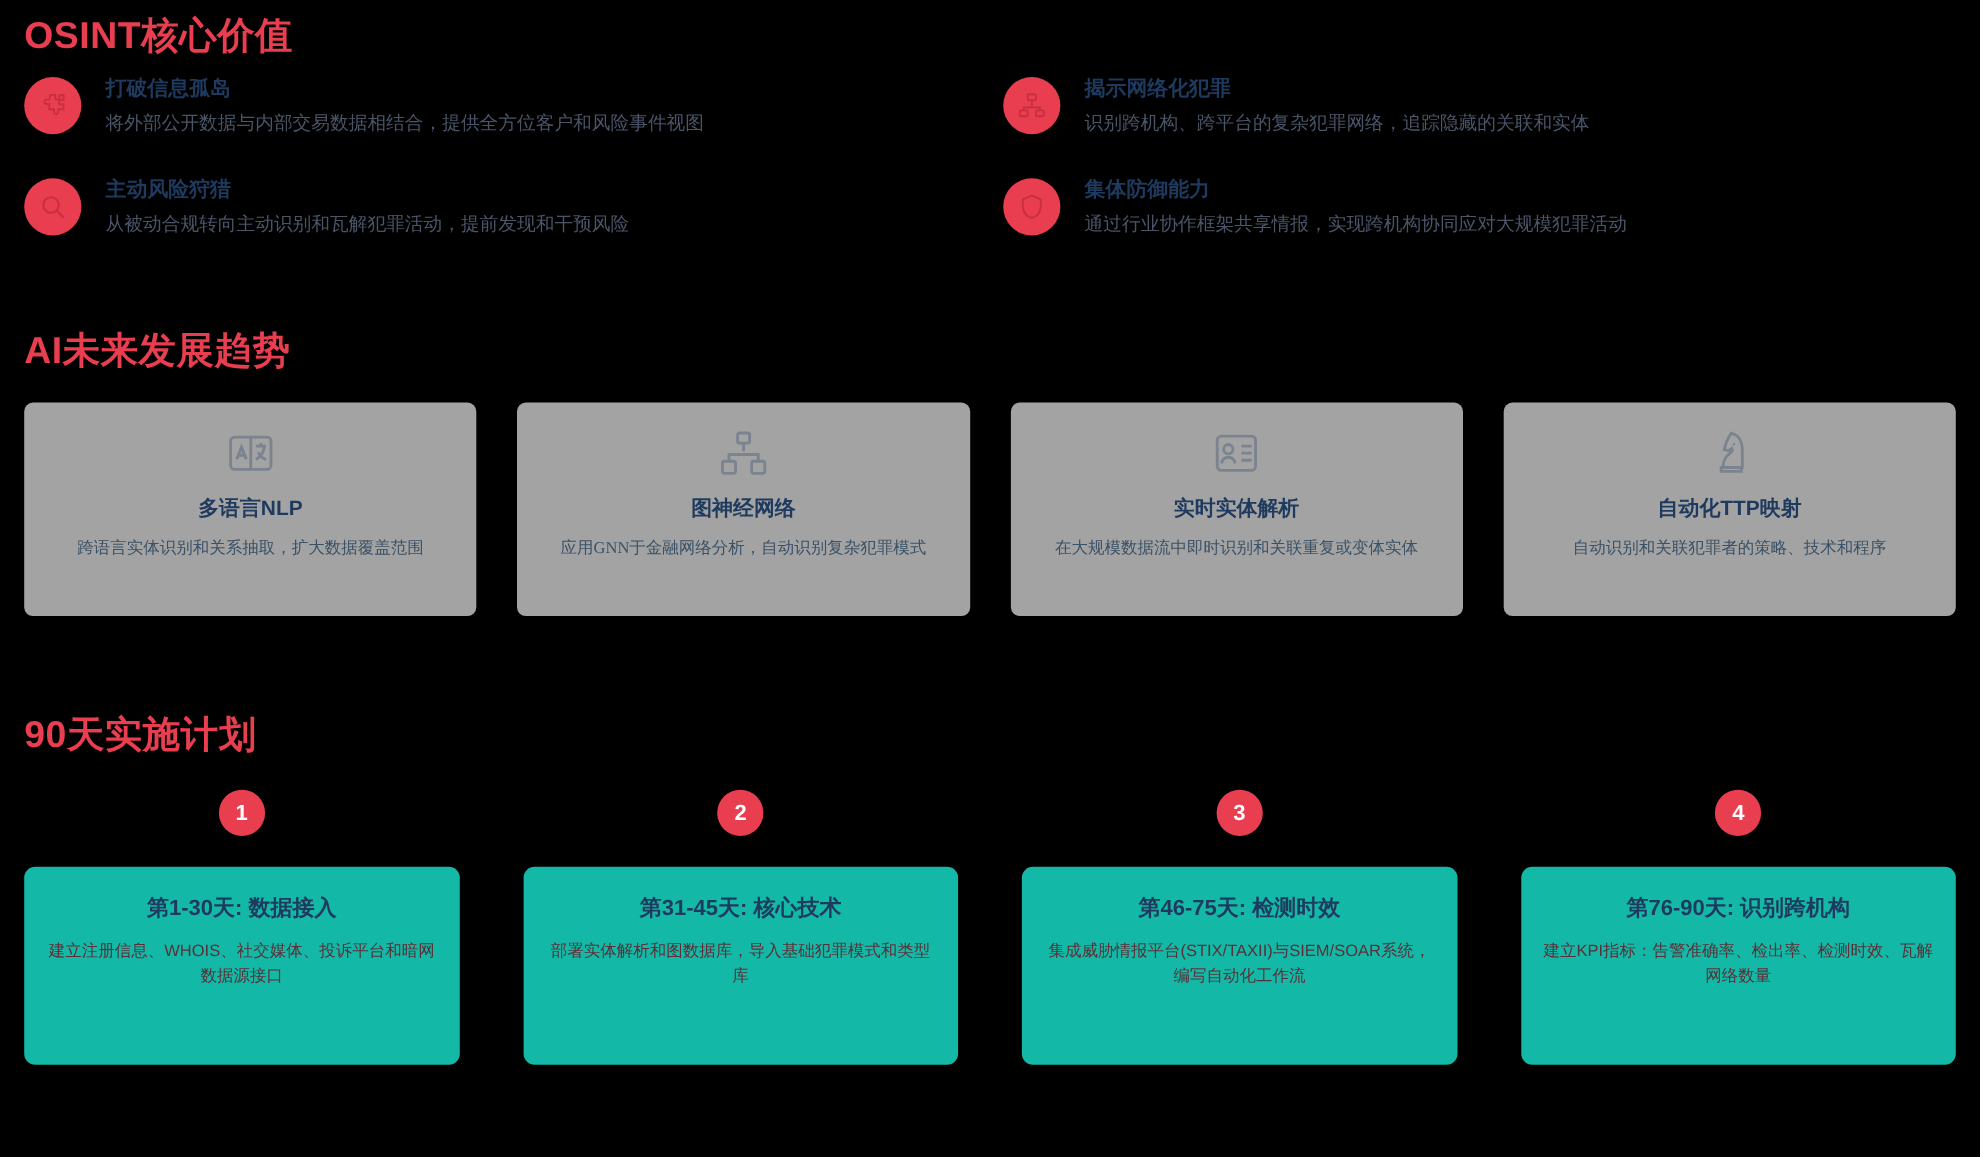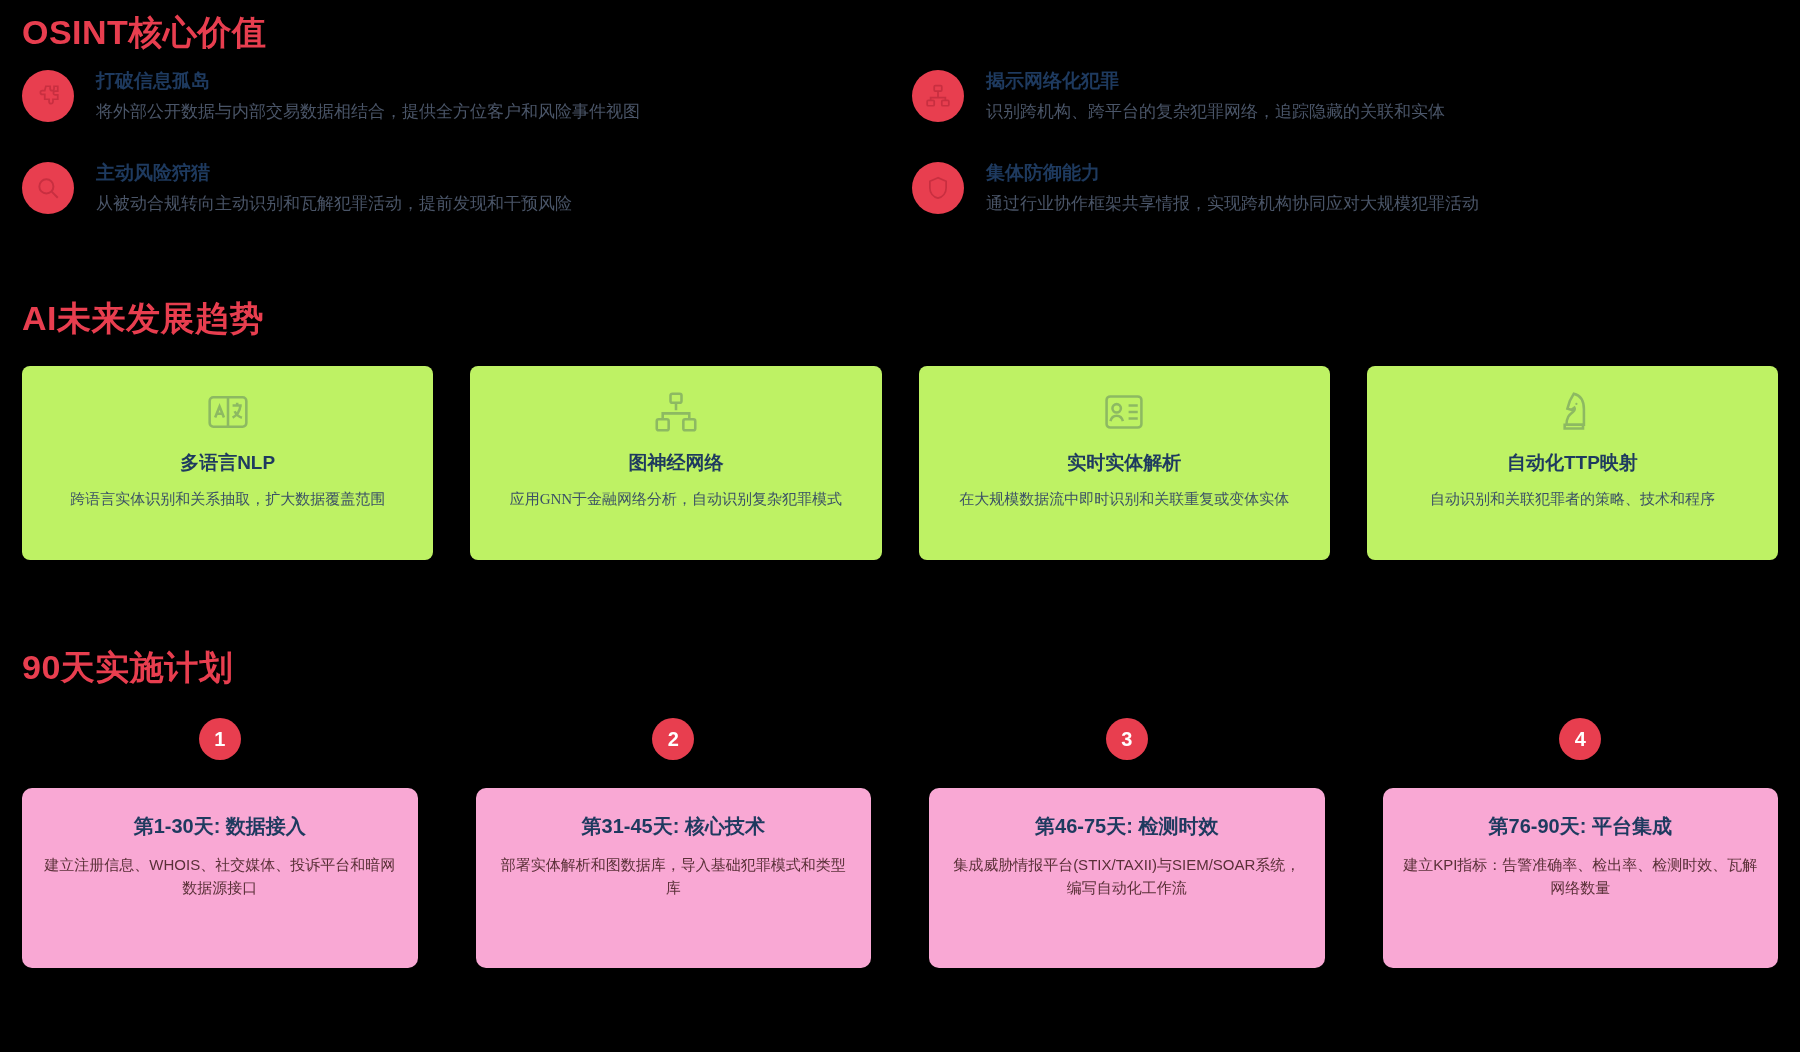--- a/index.html
+++ b/index.html
@@ -63,21 +63,21 @@
   
   .trend-row {
     position: absolute;
     left: 22px; top: 366px;
     width: 1756px; height: 194px;
     display: grid;
     grid-template-columns: repeat(4, 1fr);
     column-gap: 37px;
   }
   .trend-card {
-    background: #bef264;
+    background: #a3a3a3;
     border-radius: 8px;
     padding: 24px 22px 18px;
     display: flex;
     flex-direction: column;
     align-items: center;
     text-align: center;
   }
   .trend-icon { height: 46px; margin-bottom: 16px; opacity: .30; }
   .trend-icon svg { width: 44px; height: 44px; display:block; }
   .trend-title {
@@ -110,21 +110,21 @@
     border-radius: 50%;
     background: #e83e4f;
     color: #ffffff;
     font-size: 20px;
     font-weight: bold;
     display: flex; align-items: center; justify-content: center;
     margin-bottom: 28px;
   }
   .plan-card {
     width: 100%;
-    background: #f9a8d4;
+    background: #14b8a6;
     border-radius: 10px;
     padding: 26px 20px 30px;
     text-align: center;
     min-height: 180px;
   }
   .plan-title {
     color: #1e3a5f;
     font-size: 20px;
     font-weight: bold;
     margin-bottom: 16px;
@@ -282,20 +282,20 @@
       <div class="plan-badge">3</div>
       <div class="plan-card">
         <div class="plan-title">第46-75天: 检测时效</div>
         <div class="plan-desc">集成威胁情报平台(STIX/TAXII)与SIEM/SOAR系统，编写自动化工作流</div>
       </div>
     </div>
 
     <div class="plan-col">
       <div class="plan-badge">4</div>
       <div class="plan-card">
-        <div class="plan-title">第76-90天: 平台集成</div>
+        <div class="plan-title">第76-90天: 识别跨机构</div>
         <div class="plan-desc">建立KPI指标：告警准确率、检出率、检测时效、瓦解网络数量</div>
       </div>
     </div>
 
   </div>
 
 </div>
 
 </body></html>

